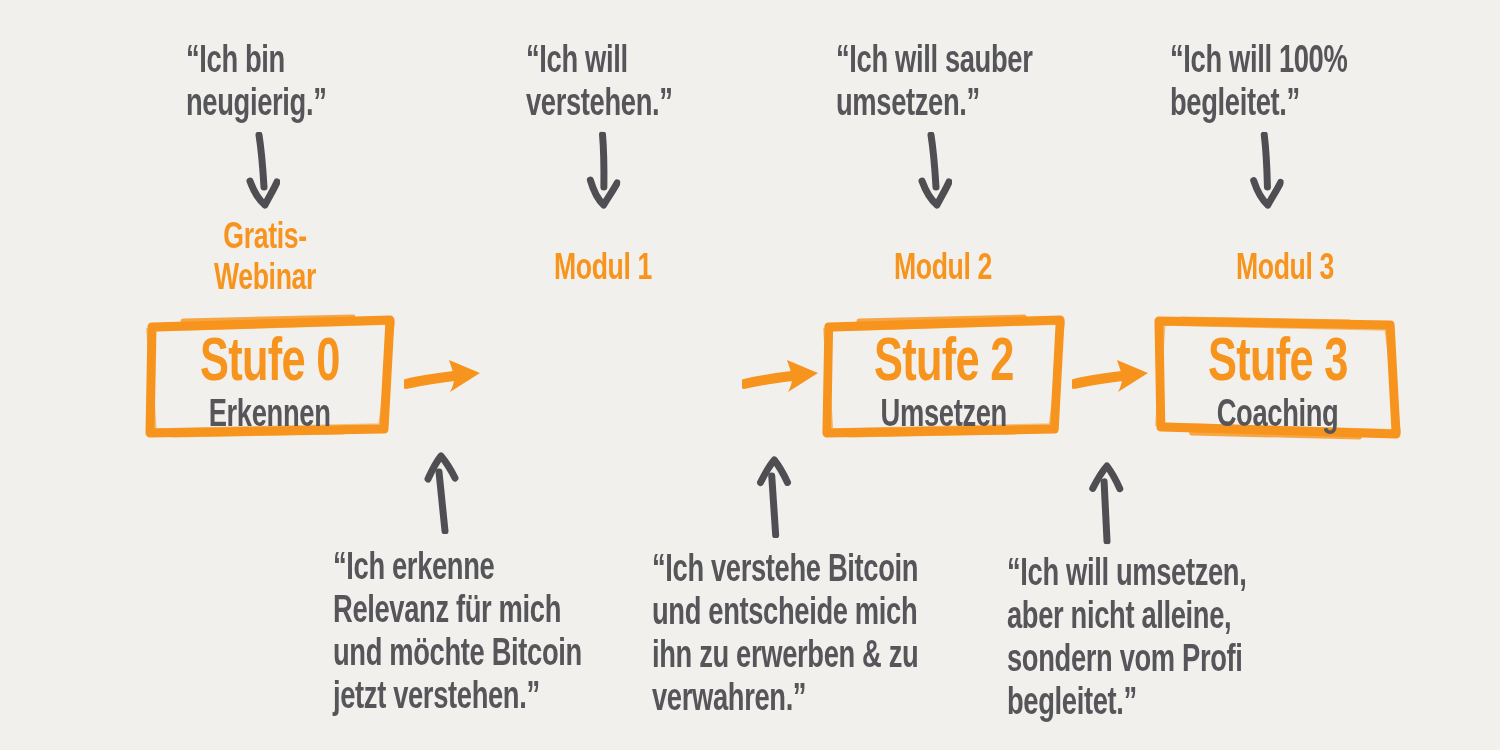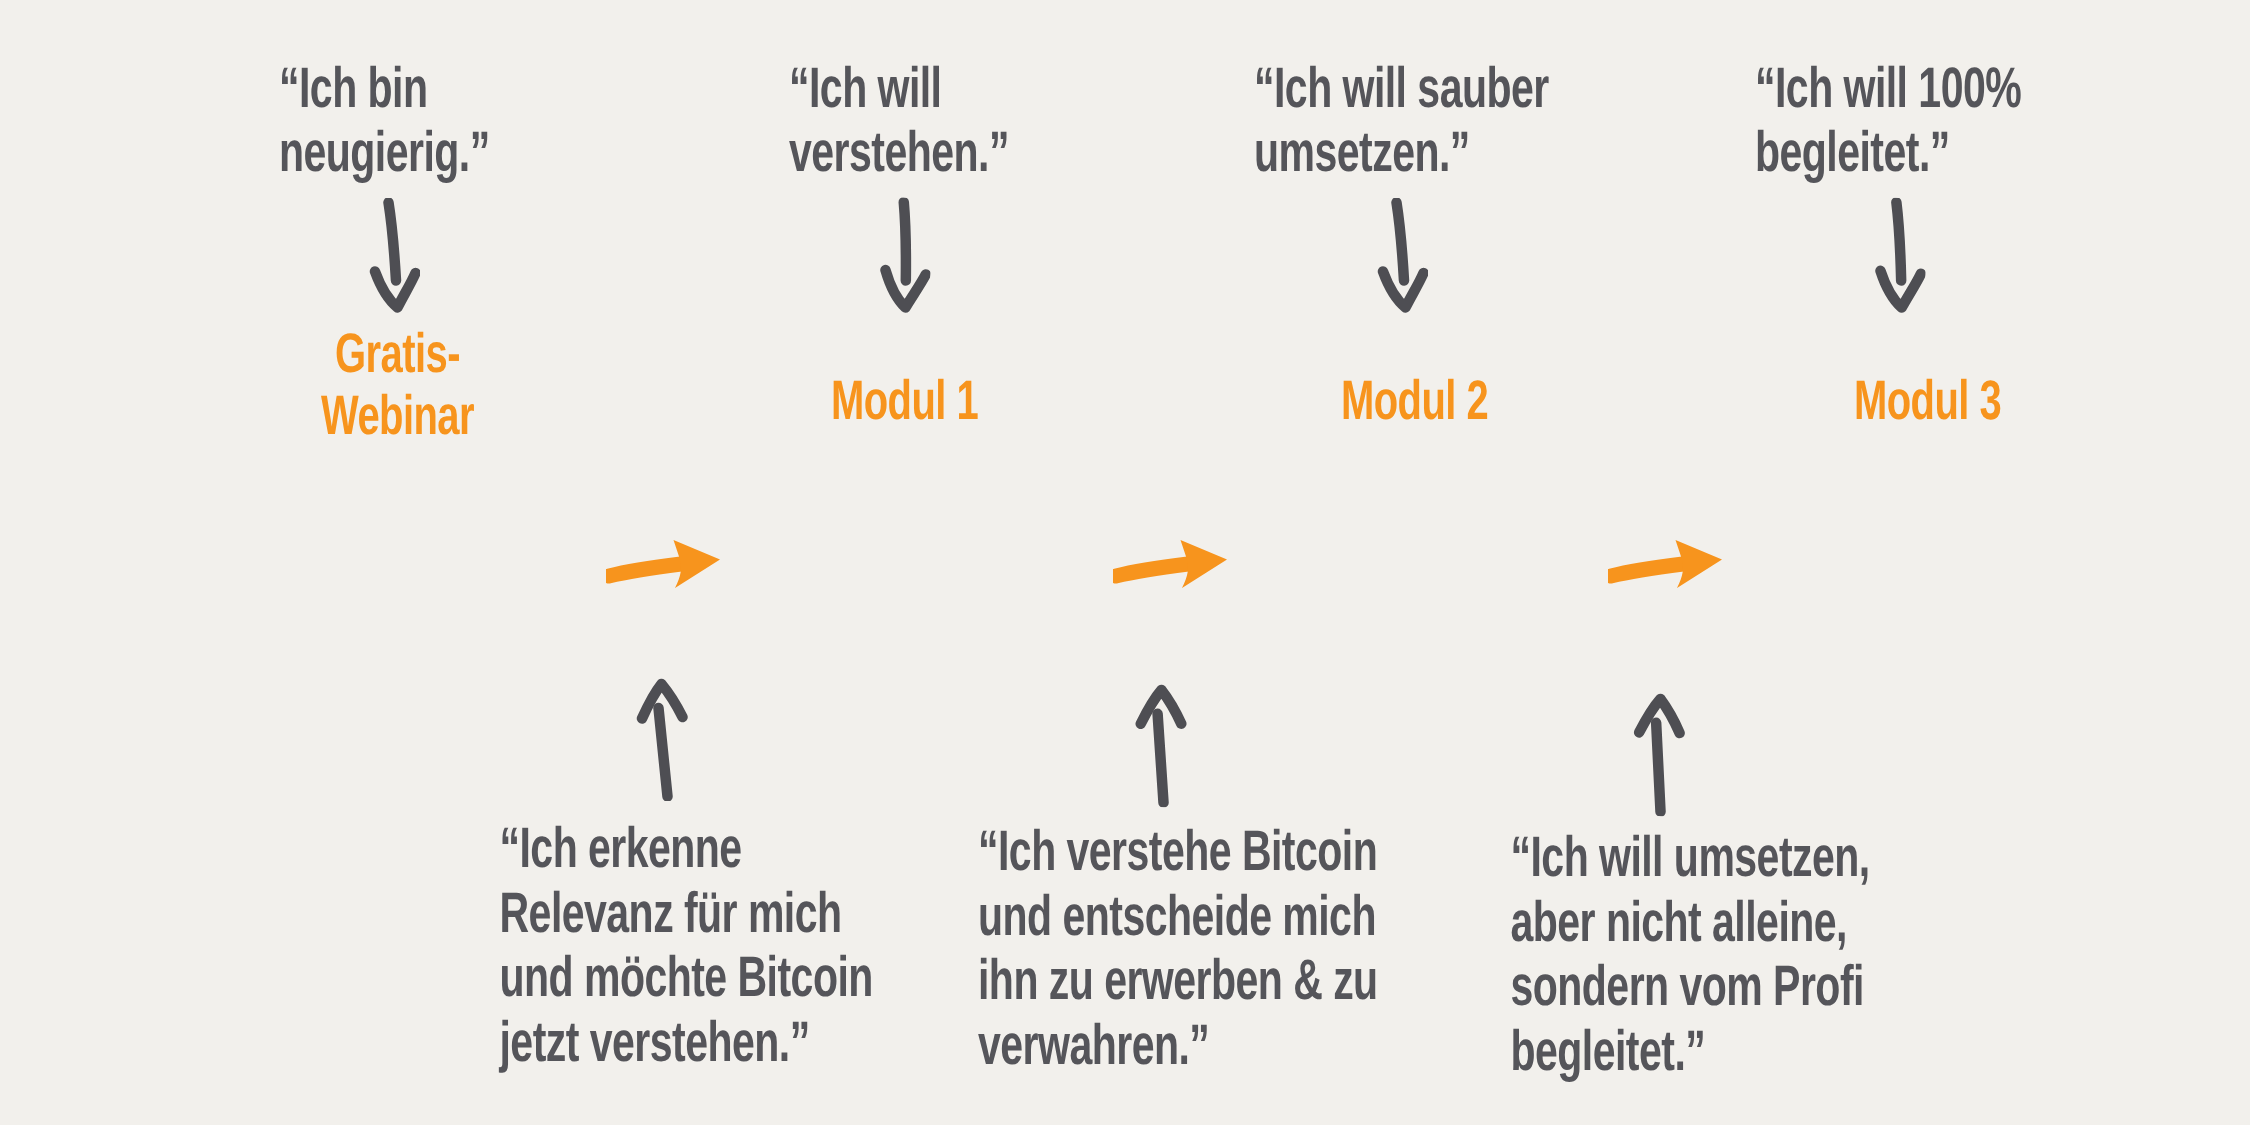--- a/index.html
+++ b/index.html
@@ -86,23 +86,59 @@
     <path d="M13,3 C16,22 17,38 18,55" fill="none" stroke="#4E4E53" stroke-width="7" stroke-linecap="round"></path>
     <path d="M4,49 C8,60 13,68 19,73 C23,65 28,57 31,50" fill="none" stroke="#4E4E53" stroke-width="7" stroke-linecap="round" stroke-linejoin="round"></path>
   </svg>
 
   <div class="lbl lbl1">Gratis-
 Webinar</div>
   <div class="lbl lbl2">Modul 1</div>
   <div class="lbl lbl3">Modul 2</div>
   <div class="lbl lbl4">Modul 3</div>
 
+  <div class="box box1">
+    <svg class="frame" viewBox="0 0 254 126" preserveAspectRatio="none">
+      <path d="M9,13 L247,6 L241,115 L7,119 Z" fill="none" stroke="#F7941D" stroke-width="9" stroke-linejoin="round" stroke-linecap="round"></path>
+      <path d="M5,16 L250,9 L237,111 L12,116 Z" fill="none" stroke="#F7941D" stroke-width="3.5" opacity="0.55" stroke-linecap="round"></path>
+      <path d="M40,7 L210,3" fill="none" stroke="#F7941D" stroke-width="5" opacity="0.8" stroke-linecap="round"></path>
+      <path d="M30,121 L200,118" fill="none" stroke="#F7941D" stroke-width="5" opacity="0.7" stroke-linecap="round"></path>
+    </svg>
+    <div class="box-inner">
+      <div class="stage-title">Stufe 0</div>
+      <div class="stage-sub">Erkennen</div>
+    </div>
+  </div>
 
 
+  <div class="box box3">
+    <svg class="frame" viewBox="0 0 254 126" preserveAspectRatio="none">
+      <path d="M9,13 L247,6 L241,115 L7,119 Z" fill="none" stroke="#F7941D" stroke-width="9" stroke-linejoin="round" stroke-linecap="round"></path>
+      <path d="M5,16 L250,9 L237,111 L12,116 Z" fill="none" stroke="#F7941D" stroke-width="3.5" opacity="0.55" stroke-linecap="round"></path>
+      <path d="M40,7 L210,3" fill="none" stroke="#F7941D" stroke-width="5" opacity="0.8" stroke-linecap="round"></path>
+      <path d="M30,121 L200,118" fill="none" stroke="#F7941D" stroke-width="5" opacity="0.7" stroke-linecap="round"></path>
+    </svg>
+    <div class="box-inner">
+      <div class="stage-title">Stufe 2</div>
+      <div class="stage-sub">Umsetzen</div>
+    </div>
+  </div>
 
+  <div class="box box4">
+    <svg class="frame" viewBox="0 0 254 126" preserveAspectRatio="none">
+      <path d="M9,13 L247,6 L241,115 L7,119 Z" fill="none" stroke="#F7941D" stroke-width="9" stroke-linejoin="round" stroke-linecap="round"></path>
+      <path d="M5,16 L250,9 L237,111 L12,116 Z" fill="none" stroke="#F7941D" stroke-width="3.5" opacity="0.55" stroke-linecap="round"></path>
+      <path d="M40,7 L210,3" fill="none" stroke="#F7941D" stroke-width="5" opacity="0.8" stroke-linecap="round"></path>
+      <path d="M30,121 L200,118" fill="none" stroke="#F7941D" stroke-width="5" opacity="0.7" stroke-linecap="round"></path>
+    </svg>
+    <div class="box-inner">
+      <div class="stage-title">Stufe 3</div>
+      <div class="stage-sub">Coaching</div>
+    </div>
+  </div>
 
   <svg class="ra ra1" viewBox="0 0 78 42">
     <path d="M2,28 C18,24 34,22 50,20" fill="none" stroke="#F7941D" stroke-width="10" stroke-linecap="round"></path>
     <path d="M45,4 L76,17 L46,36 C50,28 51,23 49,16 Z" fill="#F7941D"></path>
   </svg>
   <svg class="ra ra2" viewBox="0 0 78 42">
     <path d="M2,28 C18,24 34,22 50,20" fill="none" stroke="#F7941D" stroke-width="10" stroke-linecap="round"></path>
     <path d="M45,4 L76,17 L46,36 C50,28 51,23 49,16 Z" fill="#F7941D"></path>
   </svg>
   <svg class="ra ra3" viewBox="0 0 78 42">

